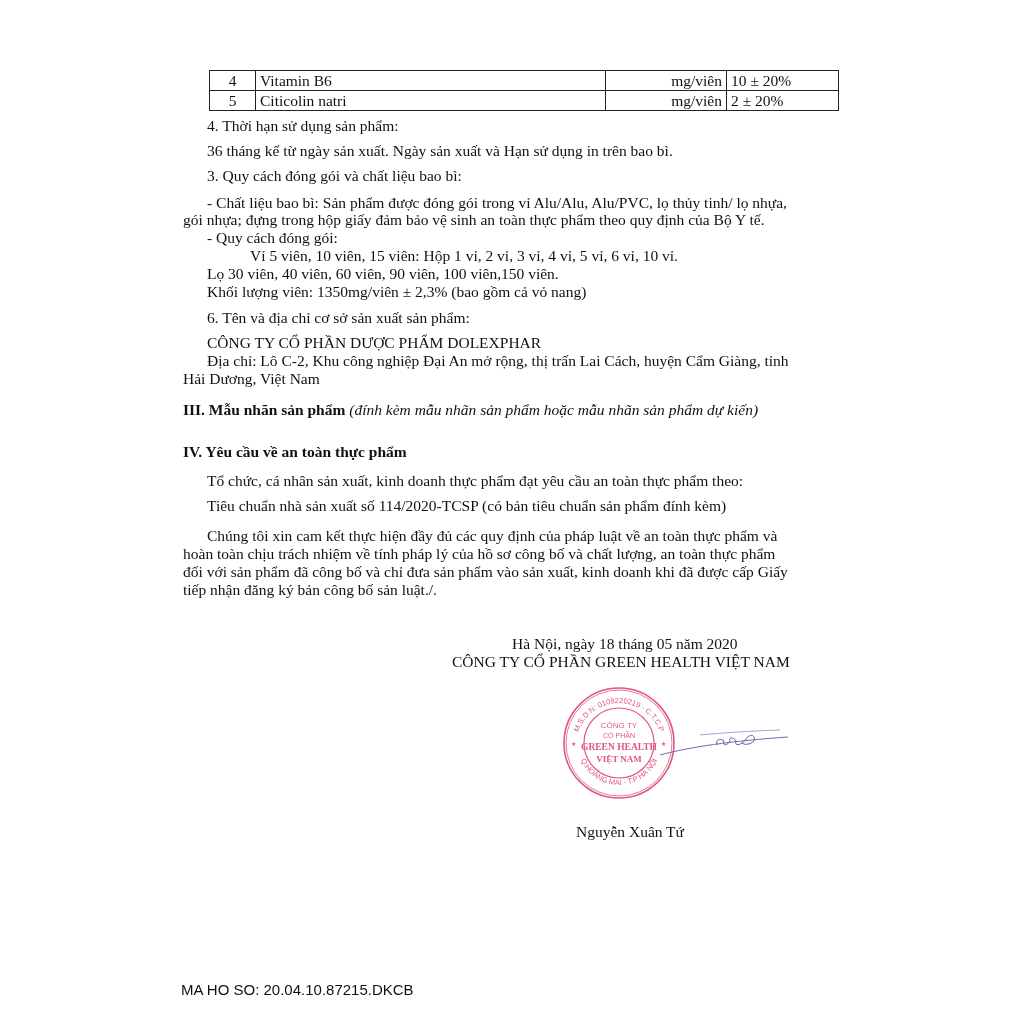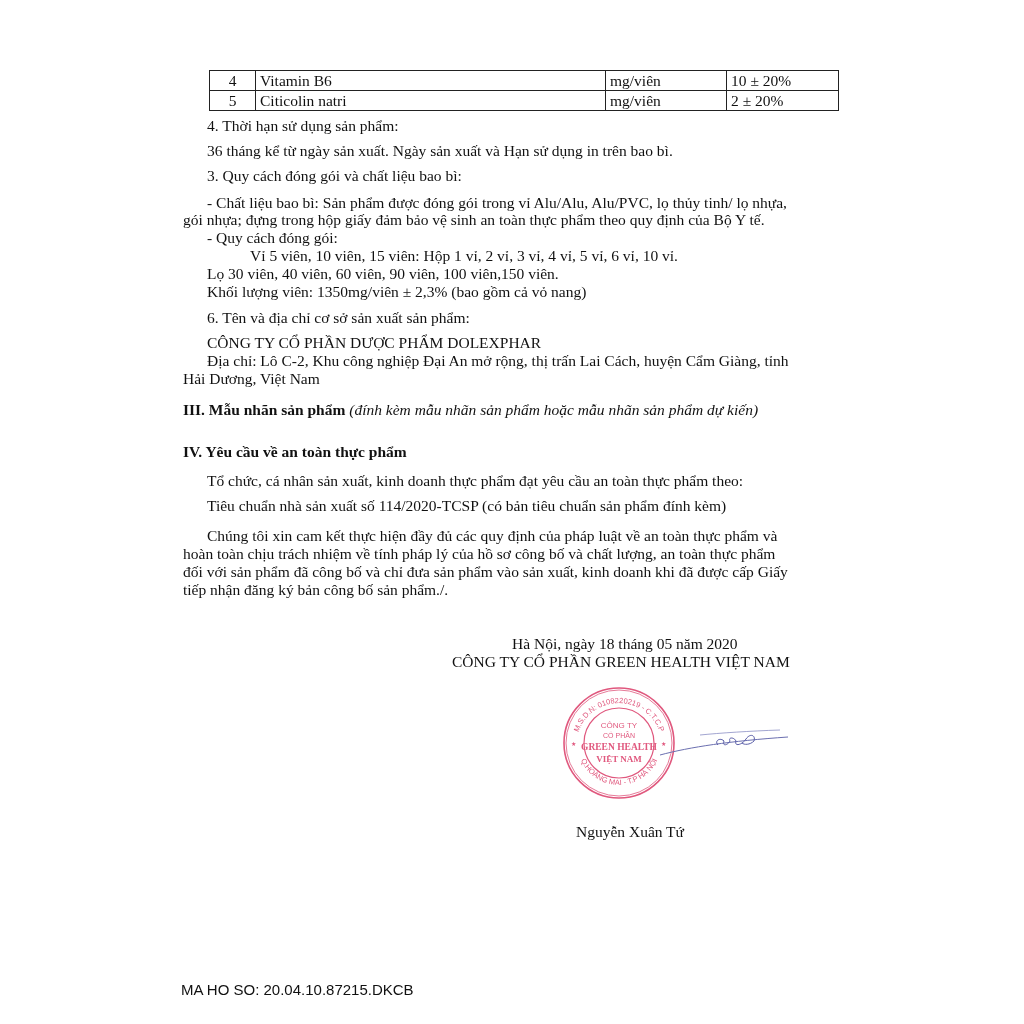--- a/index.html
+++ b/index.html
@@ -4,21 +4,21 @@
 <style>
   html, body { margin: 0; padding: 0; background: #ffffff; }
   body { width: 1024px; height: 1024px; position: relative; overflow: hidden;
          font-family: "Liberation Serif", serif; color: #111; font-size: 15.5px; }
   .abs { position: absolute; white-space: nowrap; line-height: 18px; }
   table.spec { position: absolute; left: 209px; top: 70px; border-collapse: collapse;
                font-family: "Liberation Serif", serif; font-size: 15.5px; }
   table.spec td { border: 1px solid #222; height: 19px; padding: 0 4px; line-height: 18px; }
   td.c1 { width: 37px; text-align: center; }
   td.c2 { width: 341px; }
-  td.c3 { width: 112px; }
+  td.c3 { width: 112px; text-align: right; }
   td.c4 { width: 103px; }
   .b { font-weight: bold; }
   .i { font-style: italic; font-weight: normal; }
   .footer { font-family: "Liberation Sans", sans-serif; font-size: 15px; }
   .stamp { position: absolute; left: 562px; top: 686px; width: 114px; height: 114px; }
   .sig { position: absolute; left: 660px; top: 715px; width: 130px; height: 50px; }
 </style>
 </head>
 <body>
 
@@ -60,21 +60,21 @@
   <span class="i">(đính kèm mẫu nhãn sản phẩm hoặc mẫu nhãn sản phẩm dự kiến)</span>
 </div>
 
 <div class="abs b" style="left:183px;top:443px;">IV. Yêu cầu về an toàn thực phẩm</div>
 <div class="abs" style="left:207px;top:472px;">Tổ chức, cá nhân sản xuất, kinh doanh thực phẩm đạt yêu cầu an toàn thực phẩm theo:</div>
 <div class="abs" style="left:207px;top:497px;">Tiêu chuẩn nhà sản xuất số 114/2020-TCSP (có bản tiêu chuẩn sản phẩm đính kèm)</div>
 
 <div class="abs" style="left:207px;top:527px;">Chúng tôi xin cam kết thực hiện đầy đủ các quy định của pháp luật về an toàn thực phẩm và</div>
 <div class="abs" style="left:183px;top:545px;">hoàn toàn chịu trách nhiệm về tính pháp lý của hồ sơ công bố và chất lượng, an toàn thực phẩm</div>
 <div class="abs" style="left:183px;top:563px;text-align:right;">đối với sản phẩm đã công bố và chỉ đưa sản phẩm vào sản xuất, kinh doanh khi đã được cấp Giấy</div>
-<div class="abs" style="left:183px;top:581px;">tiếp nhận đăng ký bản công bố sản phẩm./.</div>
+<div class="abs" style="left:183px;top:581px;">tiếp nhận đăng ký bản công bố sản luật./.</div>
 
 <div class="abs" style="left:512px;top:635px;">Hà Nội, ngày 18 tháng 05 năm 2020</div>
 <div class="abs" style="left:452px;top:653px;">CÔNG TY CỔ PHẦN GREEN HEALTH VIỆT NAM</div>
 
 <svg class="stamp" viewBox="0 0 114 114">
   <defs>
     <path id="arcTop" d="M 14 60 A 43 43 0 0 1 100 60"></path>
     <path id="arcBot" d="M 16 66 A 42 42 0 0 0 98 66"></path>
   </defs>
   <circle cx="57" cy="57" r="55" fill="none" stroke="#e0587e" stroke-width="1.6"></circle>

